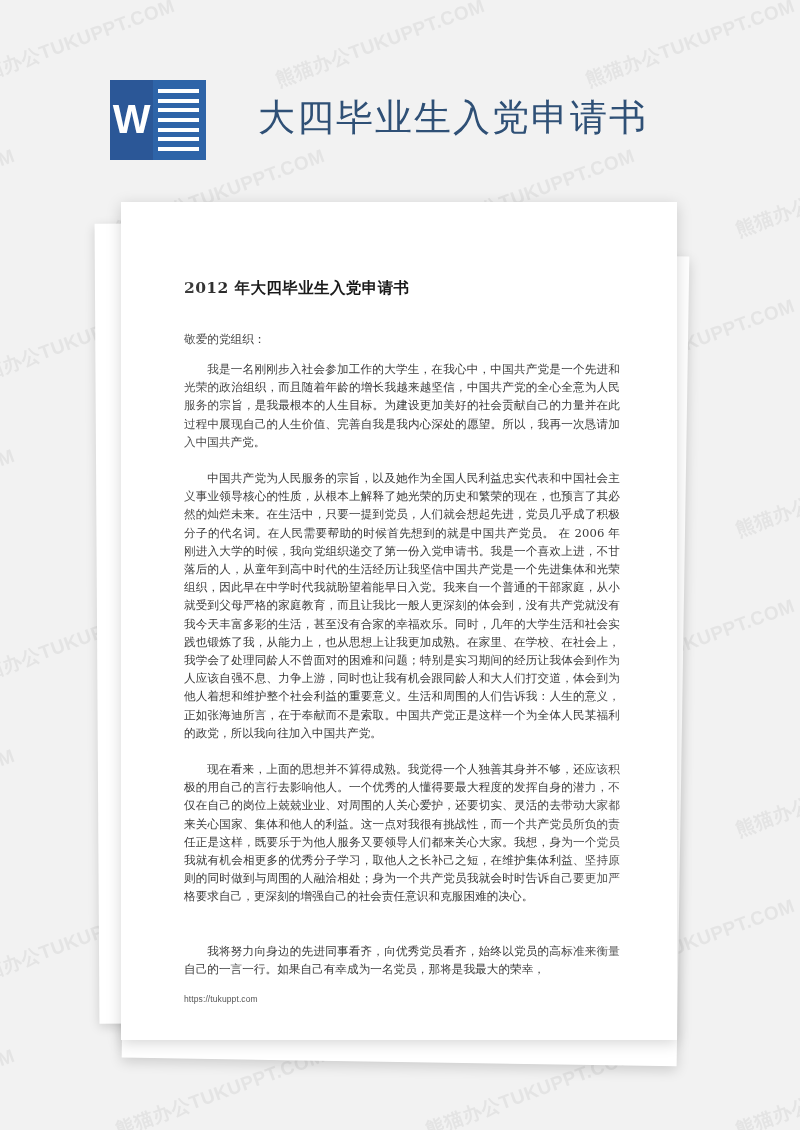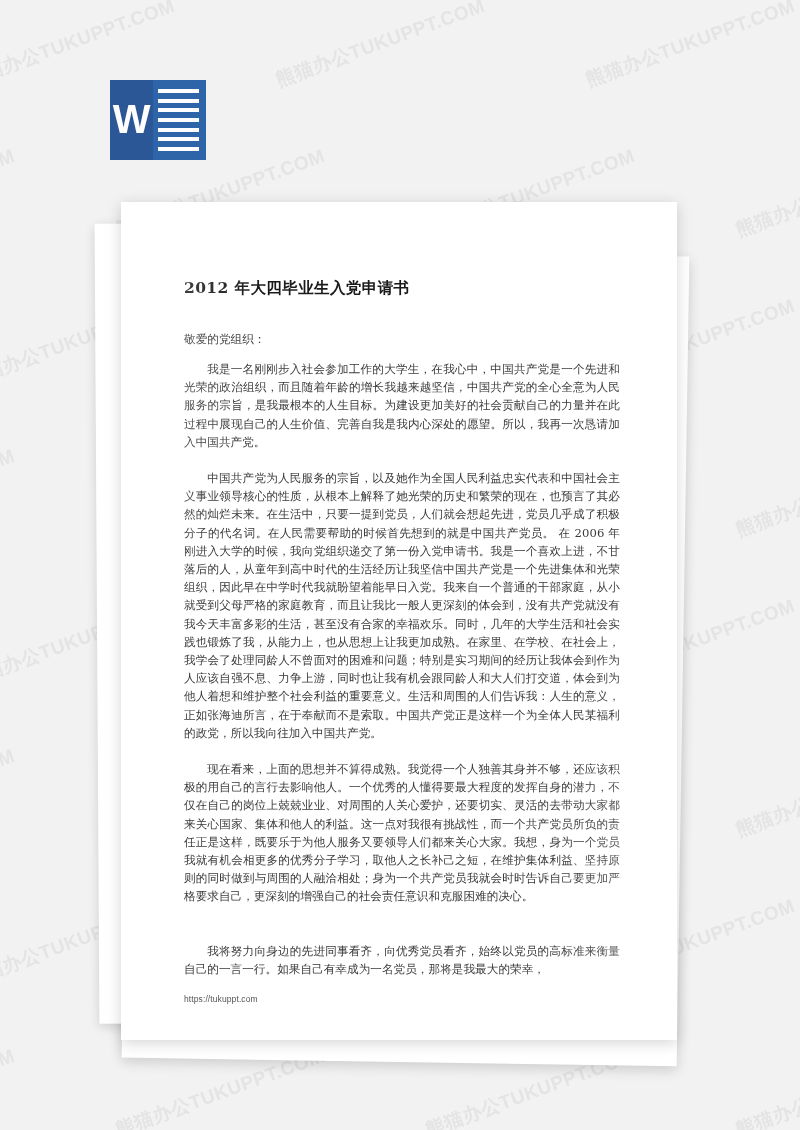--- a/index.html
+++ b/index.html
@@ -262,14 +262,15 @@
       <i></i>
       <i></i>
       <i></i>
       <i></i>
       <i></i>
       <i></i>
       <i></i>
     </div>
   </div>
 
+  <div id="doc-heading">大四毕业生入党申请书</div>
 
 </div>
 
 </body></html>

